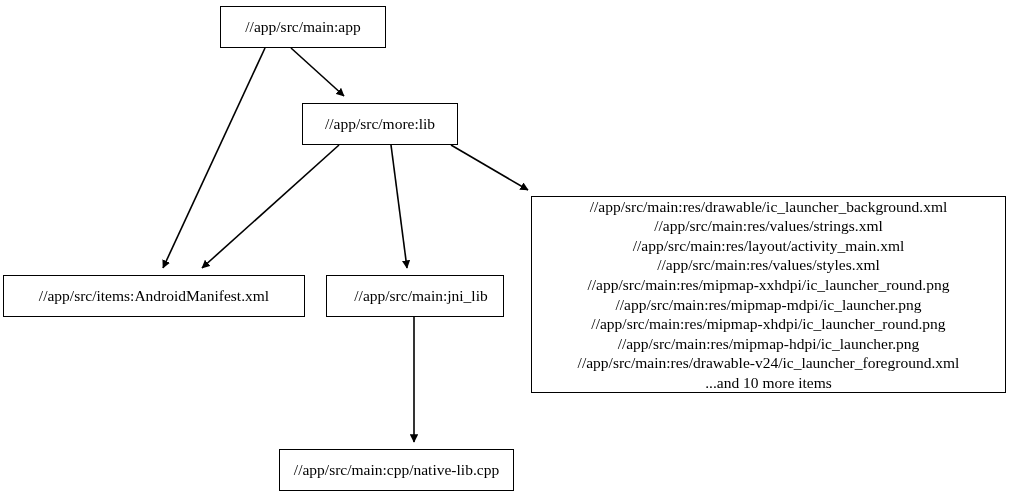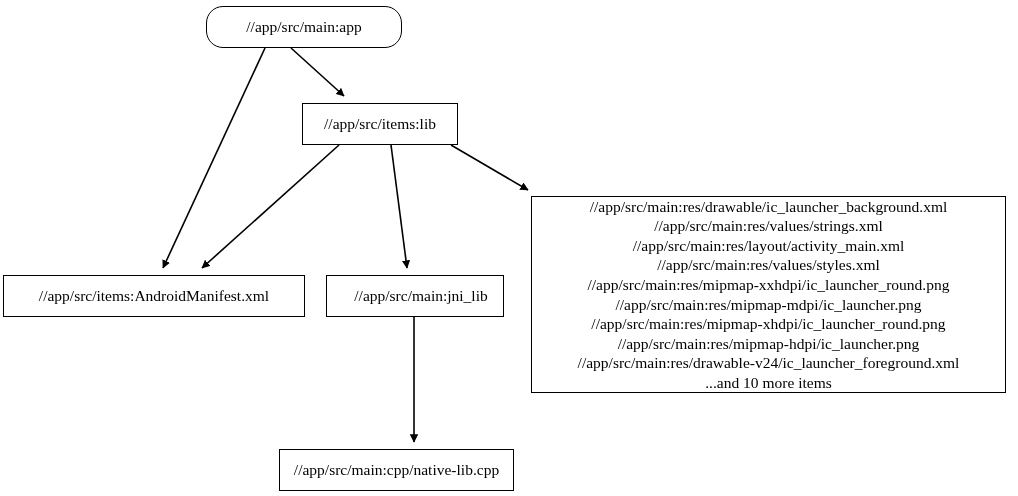--- a/index.html
+++ b/index.html
@@ -36,21 +36,21 @@
     font-size: 15.5px;
     line-height: 19.2px;
     white-space: pre;
   }
   .node .label {
     display: block;
     width: 100%;
     text-align: center;
   }
   
-  #node-app        { left: 206px; top: 6px;   width: 196px; height: 42px; border-radius: 17px; }
+  #node-app        { left: 220px; top: 6px;   width: 166px; height: 42px; }
   #node-lib        { left: 302px; top: 103px; width: 156px; height: 42px; }
   #node-manifest   { left: 3px;   top: 275px; width: 302px; height: 42px; }
   #node-jni        { left: 326px; top: 275px; width: 178px; height: 42px; padding-left: 12px; }
   #node-res        { left: 531px; top: 196px; width: 475px; height: 197px; }
   #node-nativelib  { left: 279px; top: 449px; width: 235px; height: 42px; }
 
   #node-res .label {
     font-size: 15.5px;
     line-height: 19.55px;
   }
@@ -90,21 +90,21 @@
     <g>
       <line x1="414" y1="317" x2="414" y2="442" stroke="#000000" stroke-width="1.6" marker-end="url(#arrow)"></line>
     </g>
   </svg>
 
   <div class="node" id="node-app">
     <span class="label">//app/src/main:app</span>
   </div>
 
   <div class="node" id="node-lib">
-    <span class="label">//app/src/items:lib</span>
+    <span class="label">//app/src/more:lib</span>
   </div>
 
   <div class="node" id="node-manifest">
     <span class="label">//app/src/items:AndroidManifest.xml</span>
   </div>
 
   <div class="node" id="node-jni">
     <span class="label">//app/src/main:jni_lib</span>
   </div>
 

